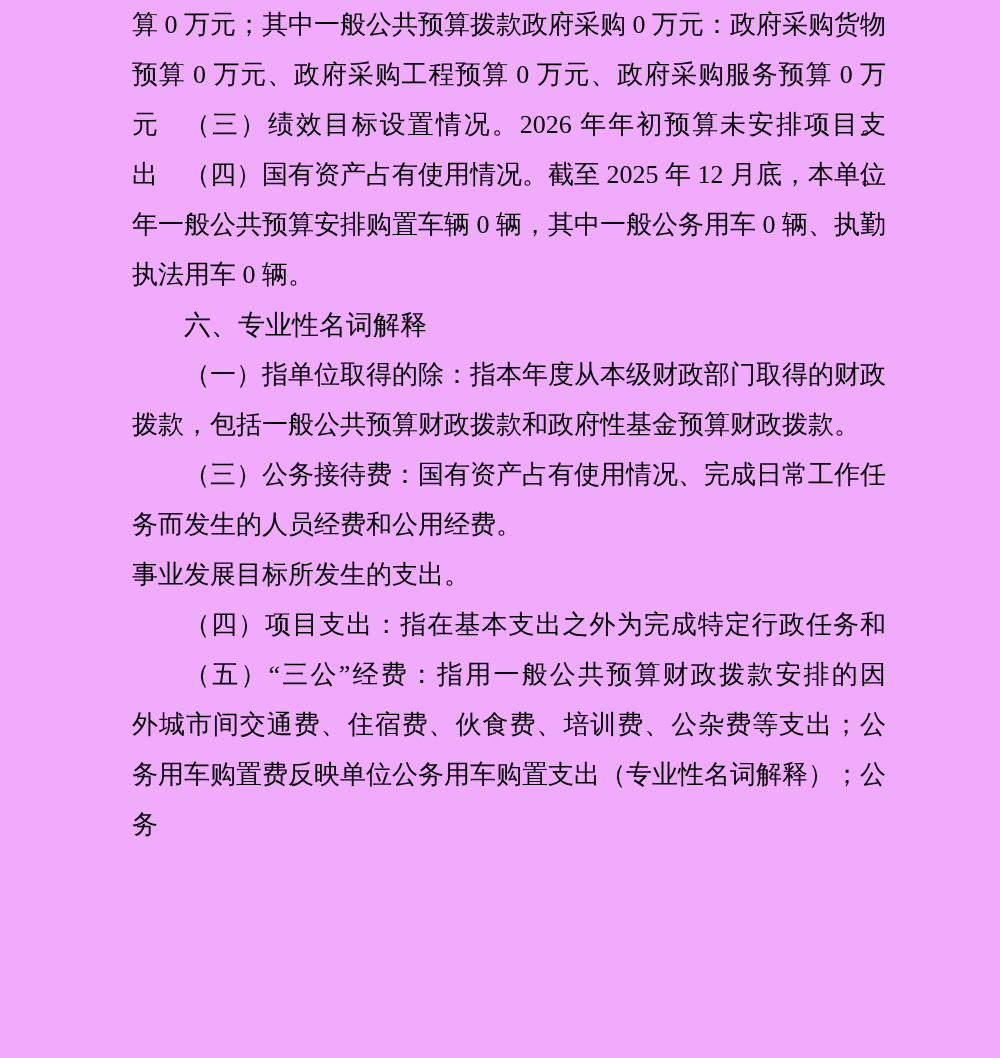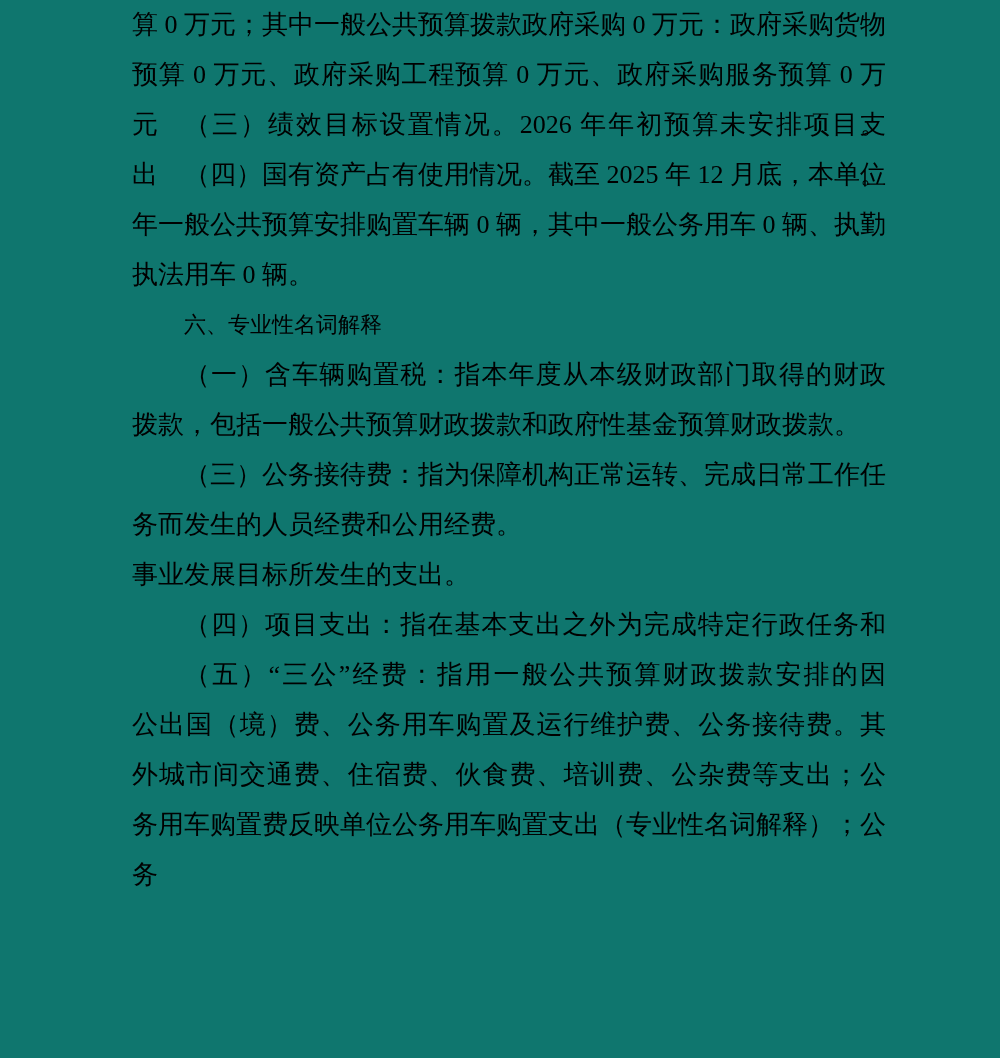--- a/index.html
+++ b/index.html
@@ -10,21 +10,21 @@
     width: 1000px;
     height: 1058px;
     background: #ffffff;
     overflow: hidden;
     font-family: "Liberation Serif", "DejaVu Serif", serif;
   }
   .page {
     position: relative;
     width: 1000px;
     height: 1058px;
-    background: #0f766e;
+    background: #f0abfc;
   }
   .text-column {
     position: absolute;
     left: 132px;
     top: 0;
     width: 754px;
   }
   .line {
     font-size: 26px;
     line-height: 50px;
@@ -39,41 +39,40 @@
     text-align: justify;
     text-align-last: justify;
     -moz-text-align-last: justify;
   }
   .line.indent {
     text-indent: 52px;
   }
   .line.heading {
     font-family: "Liberation Sans", "DejaVu Sans", sans-serif;
     font-weight: 700;
-    font-size: 22px;
+    font-size: 27px;
   }
   .seg { font-weight: 400; }
   .seg.bold { font-weight: 400; }
 </style>
 </head>
 <body style="background: rgb(255, 255, 255);">
 
 <div class="page">
   <div class="text-column" style="color: rgb(0, 0, 0);">
       <div class="line fill"><span class="seg">算 0 万元；其中一般公共预算拨款政府采购 0 万元：政府采购货物</span></div>
       <div class="line fill"><span class="seg">预算 0 万元、政府采购工程预算 0 万元、政府采购服务预算 0 万元。</span></div>
       <div class="line indent fill"><span class="seg bold">（三）绩效目标设置情况。</span><span class="seg">2026 年年初预算未安排项目支出。</span></div>
       <div class="line indent fill"><span class="seg bold">（四）国有资产占有使用情况。</span><span class="seg">截至 2025 年 12 月底，本单位</span></div>
       <div class="line fill"><span class="seg">年一般公共预算安排购置车辆 0 辆，其中一般公务用车 0 辆、执勤</span></div>
       <div class="line"><span class="seg">执法用车 0 辆。</span></div>
       <div class="line indent heading"><span class="seg bold">六、专业性名词解释</span></div>
-      <div class="line indent fill"><span class="seg bold">（一）含车辆购置税：</span><span class="seg">指本年度从本级财政部门取得的财政</span></div>
+      <div class="line indent fill"><span class="seg bold">（一）指单位取得的除：</span><span class="seg">指本年度从本级财政部门取得的财政</span></div>
       <div class="line"><span class="seg">拨款，包括一般公共预算财政拨款和政府性基金预算财政拨款。</span></div>
-      <div class="line indent fill"><span class="seg bold">（三）公务接待费：</span><span class="seg">指为保障机构正常运转、完成日常工作任</span></div>
+      <div class="line indent fill"><span class="seg bold">（三）公务接待费：</span><span class="seg">国有资产占有使用情况、完成日常工作任</span></div>
       <div class="line"><span class="seg">务而发生的人员经费和公用经费。</span></div>
       <div class="line"><span class="seg">事业发展目标所发生的支出。</span></div>
       <div class="line indent fill"><span class="seg bold">（四）项目支出：</span><span class="seg">指在基本支出之外为完成特定行政任务和</span></div>
       <div class="line indent fill"><span class="seg bold">（五）“三公”经费：</span><span class="seg">指用一般公共预算财政拨款安排的因</span></div>
-      <div class="line fill"><span class="seg">公出国（境）费、公务用车购置及运行维护费、公务接待费。其</span></div>
       <div class="line fill"><span class="seg">外城市间交通费、住宿费、伙食费、培训费、公杂费等支出；公</span></div>
       <div class="line fill"><span class="seg">务用车购置费反映单位公务用车购置支出（专业性名词解释）；公务</span></div>
     </div>
 </div>
 
 </body></html>

